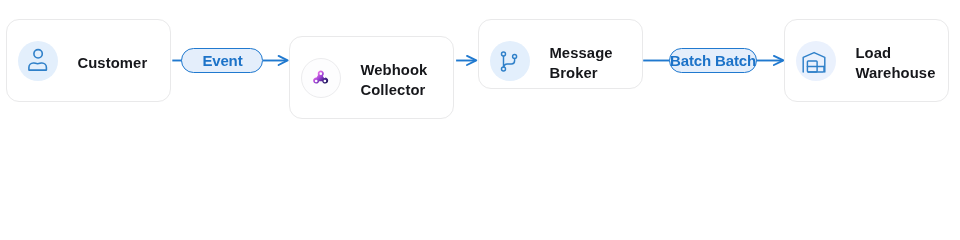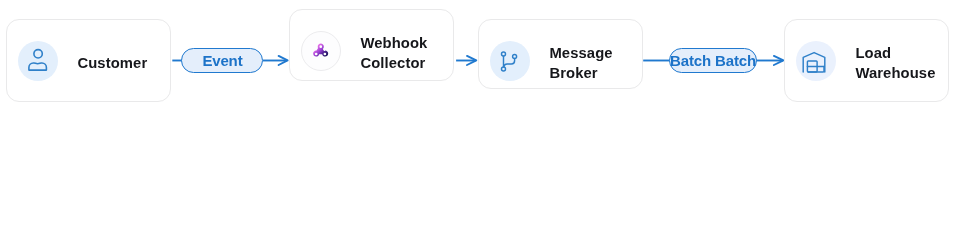--- a/index.html
+++ b/index.html
@@ -52,21 +52,21 @@
 
   <svg class="conn" style="left:170px;top:50px;" width="120" height="22">
     <path d="M2.3 10.5 H12" stroke="#2079cf" stroke-width="1.9" fill="none"></path>
     <path d="M93 10.5 H117" stroke="#2079cf" stroke-width="1.9" fill="none"></path>
     <path d="M108.6 5.9 L117.6 10.45 L108.6 15.0" stroke="#2079cf" stroke-width="1.9" fill="none" stroke-linecap="round" stroke-linejoin="round"></path>
   </svg>
   <div class="pill" style="left:181.4px;top:48.4px;width:82.1px;height:24.6px;">
     <span>Event</span>
   </div>
 
-  <div class="card" style="left:289px;top:9px;width:165px;height:72px;">
+  <div class="card" style="left:289px;top:36px;width:165px;height:83px;">
     <div class="icon-wrap" style="background:#fdfdfe;border:1px solid #ececee;left:11px;top:21px;">
       <svg width="40" height="40" viewBox="0 0 40 40" fill="none" style="position:absolute;left:-1px;top:-1px;">
         <defs>
           <linearGradient id="wh" gradientUnits="userSpaceOnUse" x1="2" y1="2" x2="22" y2="22">
             <stop offset="0" stop-color="#ff93e8"></stop>
             <stop offset="0.26" stop-color="#dd68e6"></stop>
             <stop offset="0.5" stop-color="#9b41d4"></stop>
             <stop offset="0.72" stop-color="#4c248f"></stop>
             <stop offset="1" stop-color="#14124f"></stop>
           </linearGradient>

